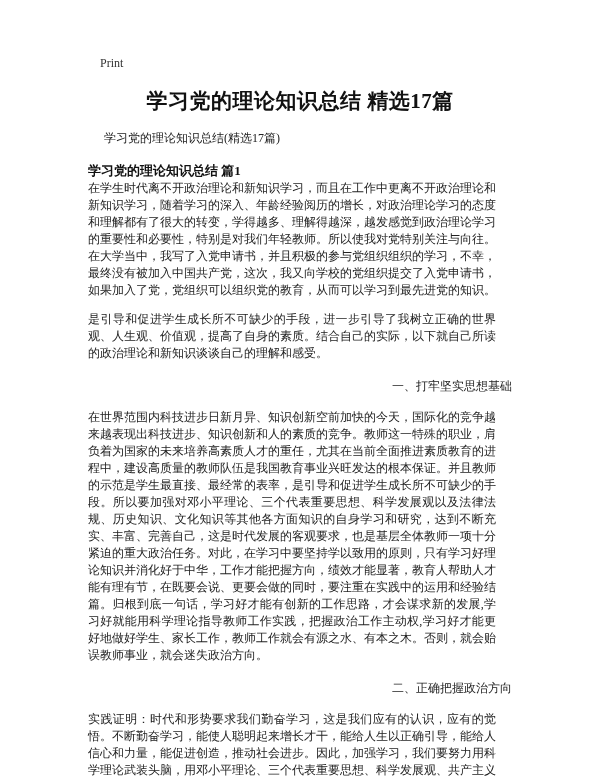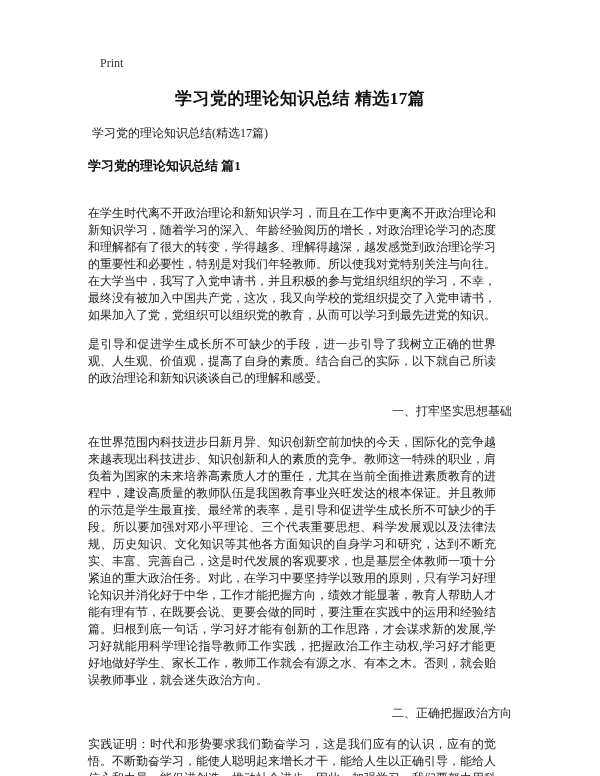--- a/index.html
+++ b/index.html
@@ -19,37 +19,37 @@
     box-sizing: border-box;
     width: 600px;
   }
   .print-link {
     font-size: 12px;
     color: #333333;
     margin: 0 0 16px 12px;
     cursor: pointer;
   }
   .page-title {
-    font-size: 17px;
+    font-size: 21px;
     font-weight: bold;
     color: #111111;
     text-align: center;
     margin: 0 0 15px 0;
     letter-spacing: 0.5px;
   }
   .page-subtitle {
     font-size: 12px;
     color: #222222;
-    margin: 0 0 15px 4px;
+    margin: 0 0 15px 16px;
   }
   .section-heading {
     font-size: 13px;
     font-weight: bold;
     color: #111111;
-    margin: 0 0 30px 0;
+    margin: 0 0 0 0;
   }
   .para {
     font-size: 12px;
     line-height: 17px;
     text-align: justify;
     margin: 0 16px 12px 0;
     color: #222222;
   }
   .sub-heading {
     font-size: 12px;

